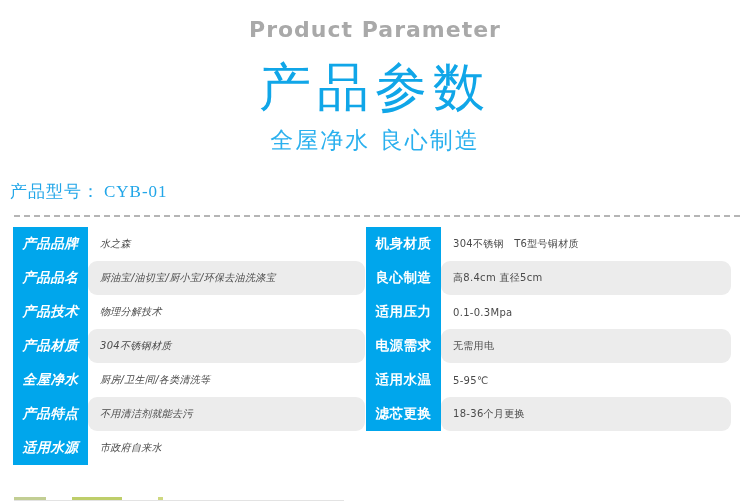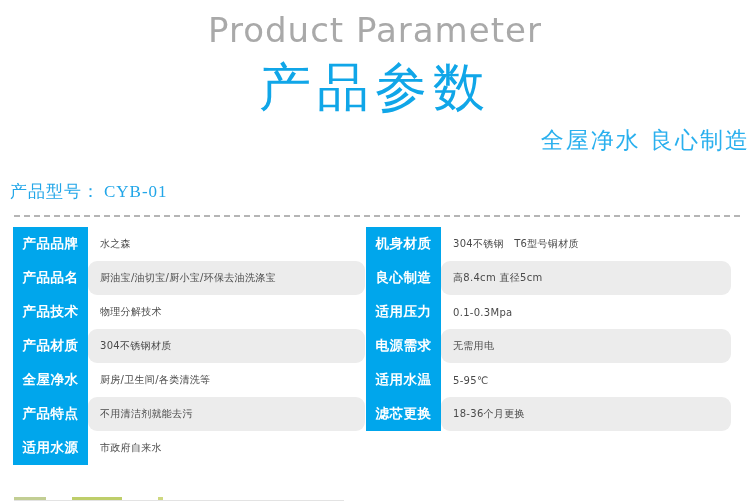--- a/index.html
+++ b/index.html
@@ -15,45 +15,44 @@
     position: relative;
   }
 
   
   .header {
     width: 750px;
     text-align: center;
     padding-top: 8px;
   }
   .title-en {
-    font-size: 34px;
+    font-size: 22px;
     line-height: 44px;
     color: #a9a9a9;
-    font-weight: 400;
+    font-weight: 700;
     letter-spacing: 1px;
     font-family: "DejaVu Sans", "Liberation Sans", sans-serif;
   }
   .title-cn {
     font-size: 52px;
     line-height: 62px;
     color: #10a6e8;
     font-weight: 400;
     letter-spacing: 6px;
     margin-top: 4px;
     font-family: "DejaVu Sans", "Liberation Sans", sans-serif;
   }
   .subtitle-cn {
     font-size: 23px;
     line-height: 32px;
     color: #2ab0ee;
     letter-spacing: 2px;
     margin-top: 6px;
     font-weight: 400;
     font-family: "DejaVu Sans", "Liberation Sans", sans-serif;
-    text-align: right;
   }
 
   
   .model-row {
     margin-top: 24px;
     padding-left: 10px;
     font-size: 17px;
     line-height: 24px;
     color: #22a6e8;
     letter-spacing: 1px;
@@ -73,21 +72,21 @@
   .spec-wrap {
     margin-top: 10px;
     padding-left: 13px;
     display: flex;
     align-items: flex-start;
   }
   .spec-table {
     display: flex;
     flex-direction: column;
   }
-  .spec-table.left  { width: 352px; }
+  .spec-table.left  { width: 352px; font-style: italic; }
   .spec-table.right { width: 365px; margin-left: 1px; }
 
   .spec-row {
     display: flex;
     align-items: stretch;
     height: 34px;
   }
   .spec-label {
     width: 75px;
     min-width: 75px;

